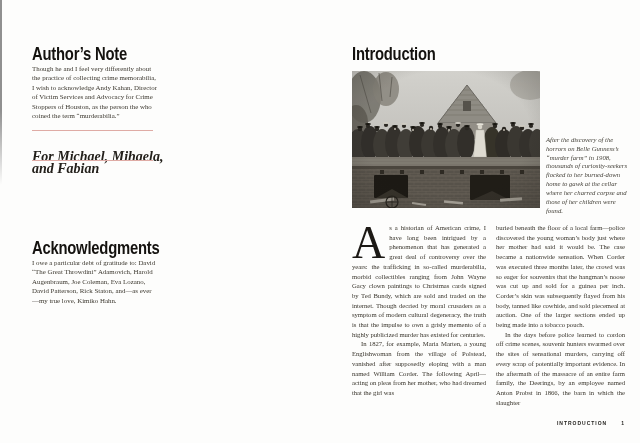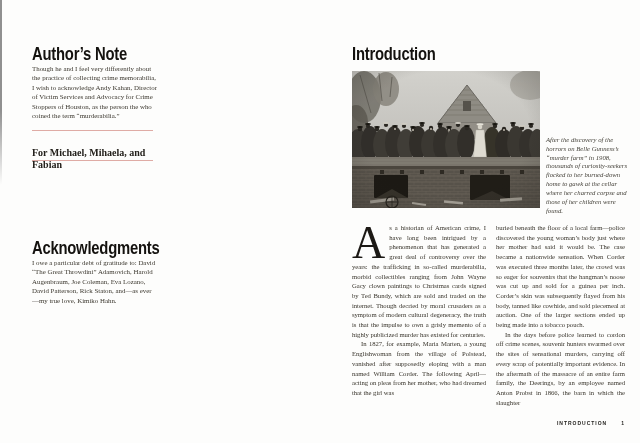--- a/index.html
+++ b/index.html
@@ -40,22 +40,22 @@
 
   .rule{
     position:absolute;left:32px;width:121px;height:1px;
     background:#dfaba5;
   }
   #rule-top{top:130px;}
   #rule-bottom{top:160px;}
 
   #dedication{
     position:absolute;left:32px;top:137px;width:140px;
-    font-weight:700;
-    font-size:10px;line-height:12px;color:#23201b;
+    font-style:italic;font-weight:700;
+    font-size:14px;line-height:12px;color:#23201b;
   }
 
   #photo{
     position:absolute;left:352px;top:71px;width:188px;height:137px;
     background:#bdbbb6;overflow:hidden;
   }
   #photo svg{display:block;}
 
   #caption{
     position:absolute;left:546px;top:129px;width:81px;

